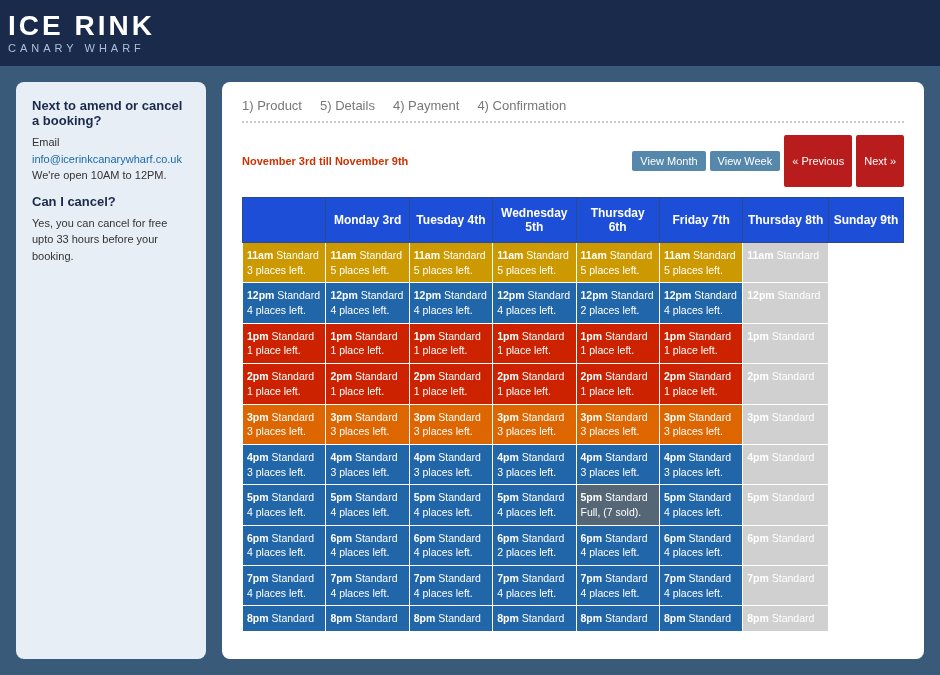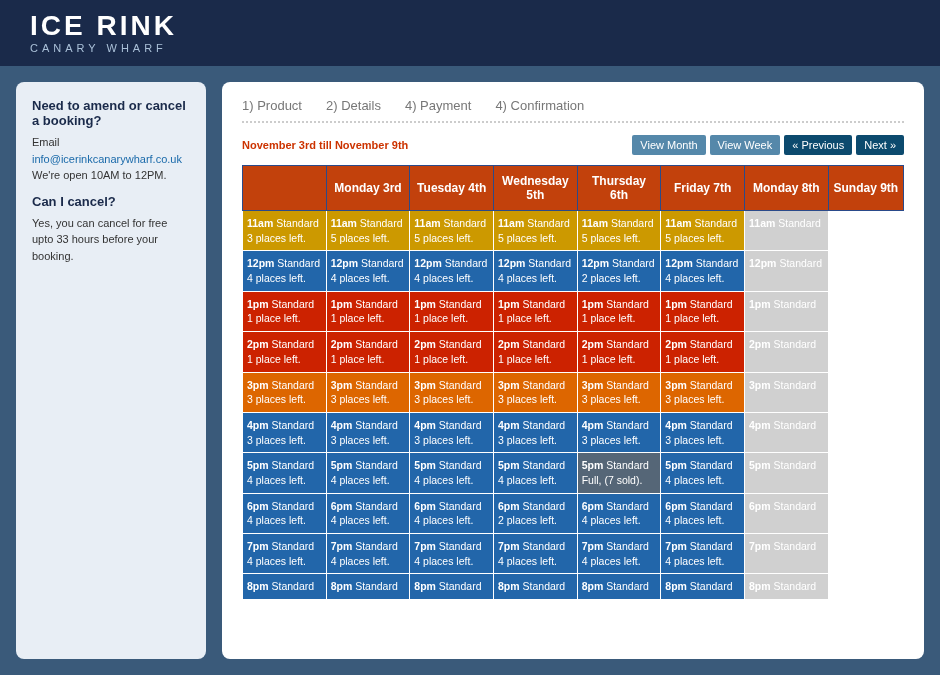--- a/index.html
+++ b/index.html
@@ -6,21 +6,21 @@
     body {
       font-family: Arial, sans-serif;
       background: #3a5a7a;
       width: 940px;
       min-height: 675px;
       display: flex;
       flex-direction: column;
     }
     #header {
       background: #1a2a4a;
-      padding: 12px 30px;
+      padding: 12px 8px;
       display: flex;
       align-items: center;
     }
     #logo-area {
       display: flex;
       flex-direction: column;
     }
     #logo-title {
       color: white;
       font-size: 28px;
@@ -69,21 +69,21 @@
     }
     #booking-panel {
       flex: 1;
       background: white;
       border-radius: 8px;
       padding: 16px 20px;
       overflow: hidden;
     }
     #steps {
       display: flex;
-      gap: 24px;
+      gap: 18px;
       font-size: 13px;
       color: #555;
       margin-bottom: 12px;
       padding-bottom: 8px;
       border-bottom: 2px dotted #ccc;
     }
     #steps span { color: #777; }
     #page-heading {
       font-size: 24px;
       font-weight: bold;
@@ -117,35 +117,35 @@
     .view-btn {
       background: #5588aa;
       color: white;
       border: none;
       padding: 4px 8px;
       font-size: 11px;
       cursor: pointer;
       border-radius: 2px;
     }
     .nav-btn {
-      background: #0c4a6e;
+      background: #b91c1c;
       color: white;
       border: none;
-      padding: 4px 8px;
+      padding: 20px 8px;
       font-size: 11px;
       cursor: pointer;
       border-radius: 2px;
     }
     #schedule-table {
       width: 100%;
       border-collapse: collapse;
       font-size: 11px;
     }
     #schedule-table th {
-      background: #c2410c;
+      background: #1d4ed8;
       color: white;
       padding: 8px 4px;
       text-align: center;
       font-size: 12px;
       border: 1px solid #2a4a8a;
     }
     .slot {
       padding: 5px 4px;
       border: 1px solid white;
       color: white;
@@ -164,34 +164,34 @@
   <div id="logo-area">
     <div id="logo-title">
       <span class="ice">ICE </span><span class="rink">RINK</span>
     </div>
     <div id="logo-sub">CANARY WHARF</div>
   </div>
 </div>
 
 <div id="main-content">
   <div id="sidebar">
-    <h3>Need to amend or cancel a booking?</h3>
+    <h3>Next to amend or cancel a booking?</h3>
     <p>
       <span>Email</span><br>
       <a>info@icerinkcanarywharf.co.uk</a><br>
       <span>We're open 10AM to 12PM.</span>
     </p>
     <h3>Can I cancel?</h3>
     <p>Yes, you can cancel for free upto 33 hours before your booking.</p>
   </div>
 
   <div id="booking-panel">
     <div id="steps">
       <span>1) Product</span>
-      <span>2) Details</span>
+      <span>5) Details</span>
       <span>4) Payment</span>
       <span>4) Confirmation</span>
     </div>
 
 
     <div id="week-nav">
       <div id="week-title">November 3rd till November 9th</div>
       <div id="view-controls">
         <button class="view-btn">View Month</button>
         <button class="view-btn">View Week</button>
@@ -205,21 +205,21 @@
         <tr id="day-header-row">
 
         <th></th>
             <th style="white-space: pre-line;">Monday 3rd</th>
             <th style="white-space: pre-line;">Tuesday 4th</th>
             <th style="white-space: pre-line;">Wednesday
 5th</th>
             <th style="white-space: pre-line;">Thursday
 6th</th>
             <th style="white-space: pre-line;">Friday 7th</th>
-            <th style="white-space: pre-line;">Monday 8th</th>
+            <th style="white-space: pre-line;">Thursday 8th</th>
             <th style="white-space: pre-line;">Sunday 9th</th>
           </tr>
       </thead>
       <tbody id="schedule-body">
 
       <tr>
             <td class="slot" style="background-color: rgb(204, 153, 0);"><span class="time" style="font-weight: bold;">11am</span><span> Standard</span><br><span>3 places left.</span></td>
             <td class="slot" style="background-color: rgb(204, 153, 0);"><span class="time" style="font-weight: bold;">11am</span><span> Standard</span><br><span>5 places left.</span></td>
             <td class="slot" style="background-color: rgb(204, 153, 0);"><span class="time" style="font-weight: bold;">11am</span><span> Standard</span><br><span>5 places left.</span></td>
             <td class="slot" style="background-color: rgb(204, 153, 0);"><span class="time" style="font-weight: bold;">11am</span><span> Standard</span><br><span>5 places left.</span></td>

